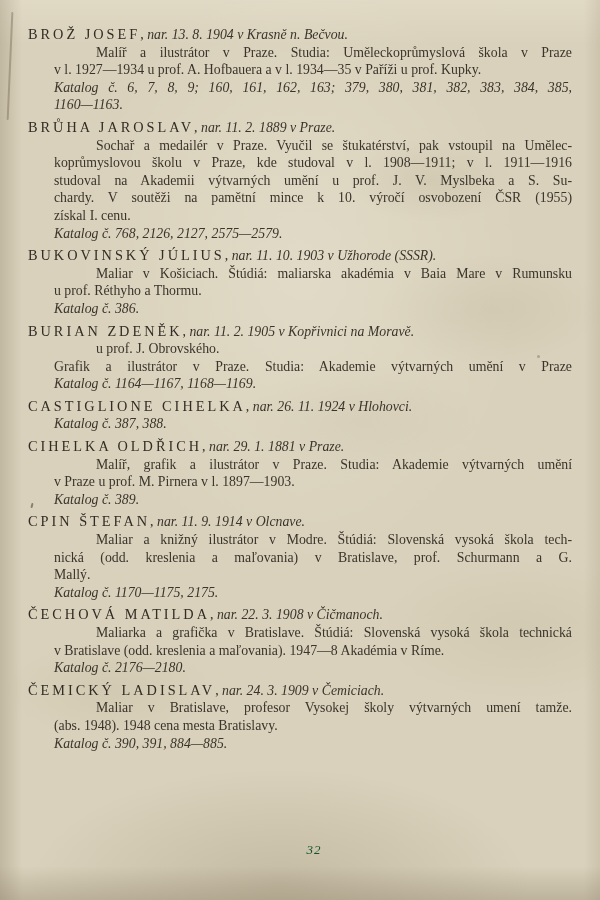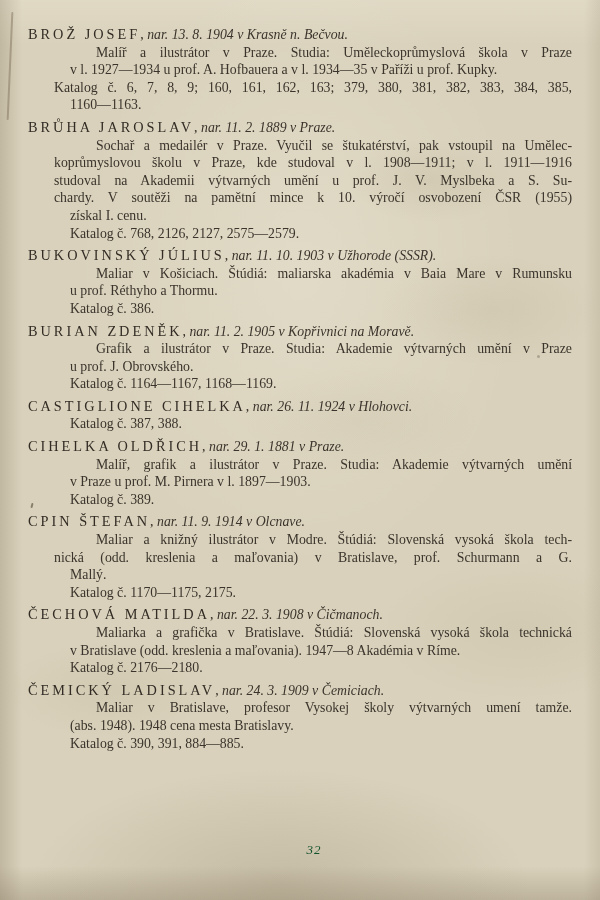--- a/index.html
+++ b/index.html
@@ -36,23 +36,23 @@
   .crease {
     position:absolute; left:9px; top:12px; width:1.5px; height:108px;
     background:rgba(95,80,58,0.35); transform:rotate(2.5deg); border-radius:1px;
   }
   .entry { margin:0 0 5px 0; }
   .heading { margin:0; font-weight:400; font-size:13.8px; line-height:17.6px; white-space:nowrap; }
   .ename { font-size:14.3px; letter-spacing:3px; color:#322c25; }
   .esep { color:#322c25; }
   .ebirth { font-style:italic; }
   .body, .katalog { margin-left:26px; }
-  .katalog { }
+  .katalog { font-style:italic; }
   .line { text-align:justify; text-align-last:justify; }
-  .line.last { text-align-last:left;margin-left:16px; }
+  .line.last { text-align-last:left; }
   .body .line:first-child { text-indent:6px;margin-left:36px; }
   .page-number {
     position:absolute; top:841px; left:14px; width:100%;
     text-align:center; font-style:italic; font-size:13px; letter-spacing:1px;
     color:#14532d;
   }
   .speck { position:absolute; background:rgba(70,60,45,0.55); }
   .speck.s1 { left:31px; top:503px; width:2px; height:5px; border-radius:1px; transform:rotate(14deg); }
   .speck.s2 { left:537px; top:355px; width:3px; height:3px; border-radius:50%; opacity:0.55; }
 </style>
@@ -95,22 +95,22 @@
           <div class="line last">u prof. Réthyho a Thormu.</div>
         </div>
     <div class="katalog">
           <div class="line last">Katalog č. 386.</div>
         </div>
   </section>
 
   <section class="entry">
     <h2 class="heading"><span class="ename">BURIAN ZDENĚK</span><span class="esep">, </span><span class="ebirth">nar. 11. 2. 1905 v Kopřivnici na Moravě.</span></h2>
     <div class="body">
+          <div class="line last">u prof. J. Obrovského.</div>
           <div class="line">Grafik a ilustrátor v Praze. Studia: Akademie výtvarných umění v Praze</div>
-          <div class="line last">u prof. J. Obrovského.</div>
         </div>
     <div class="katalog">
           <div class="line last">Katalog č. 1164—1167, 1168—1169.</div>
         </div>
   </section>
 
   <section class="entry">
     <h2 class="heading"><span class="ename">CASTIGLIONE CIHELKA</span><span class="esep">, </span><span class="ebirth">nar. 26. 11. 1924 v Hlohovci.</span></h2>
     <div class="katalog">
           <div class="line last">Katalog č. 387, 388.</div>

